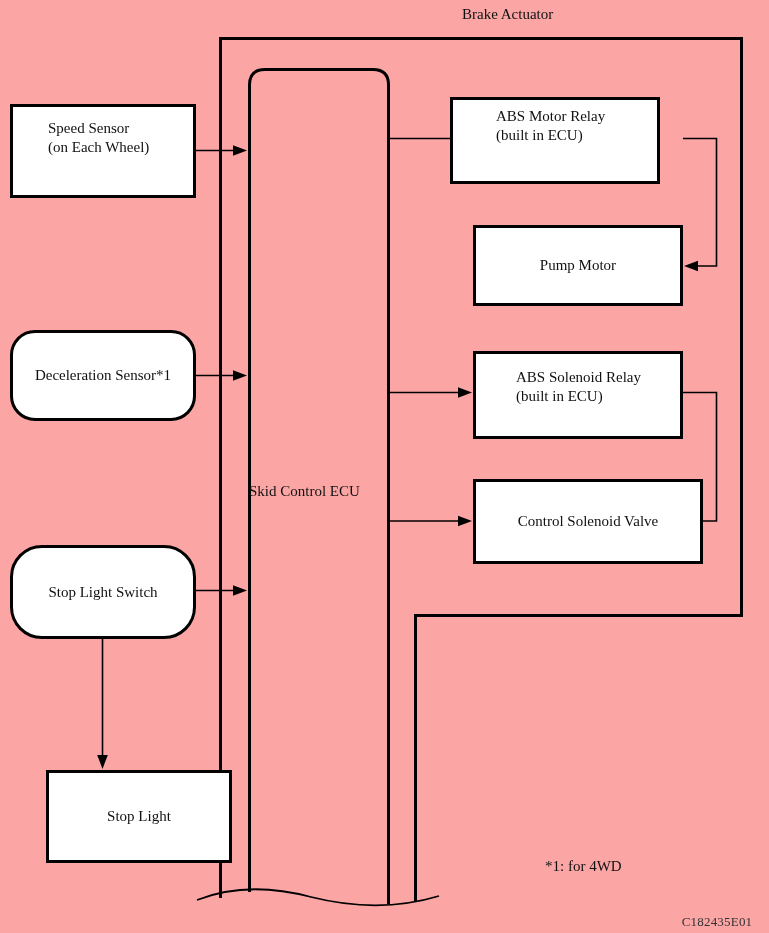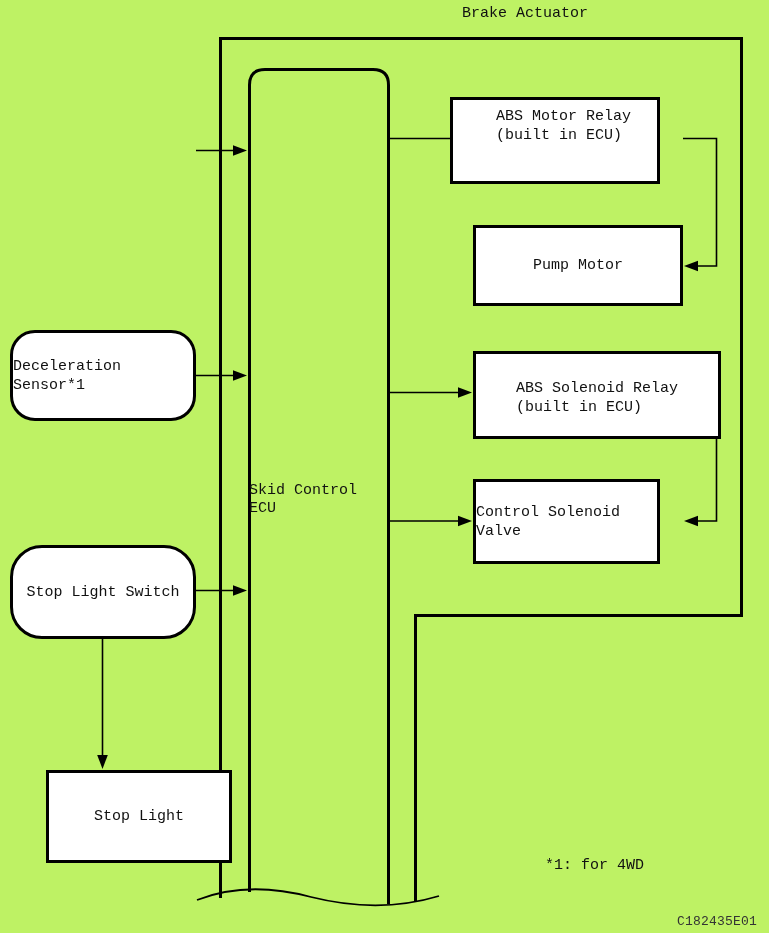--- a/index.html
+++ b/index.html
@@ -1,20 +1,20 @@
 <!DOCTYPE html>
 <html><head>
 <meta charset="utf-8">
 <style>
   html,body{margin:0;padding:0;background:#ffffff;}
   .stage{
     position:relative;
     width:769px;height:933px;
-    background:#bef264;
-    font-family:Liberation Mono, monospace;
+    background:#fca5a5;
+    font-family:Liberation Serif, serif;
     color:#111111;
     overflow:hidden;
   }
   .layer{position:absolute;left:0;top:0;}
   .box{
     position:absolute;
     border:3px solid #000000;
     background:#ffffff;
     box-sizing:border-box;
     font-size:15px;
@@ -24,22 +24,22 @@
   .box .lbl{white-space:pre-line;display:block;}
   .center{display:flex;align-items:center;justify-content:center;}
   
   #box-speed-sensor{left:10px;top:104px;width:186px;height:94px;padding:12px 0 0 35px;}
   #box-deceleration-sensor{left:10px;top:330px;width:186px;height:91px;border-radius:25px;}
   #box-stop-light-switch{left:10px;top:545px;width:186px;height:94px;border-radius:32px;}
   #box-stop-light{left:10px;top:770px;width:186px;height:93px;margin-left:36px;}
   
   #box-abs-motor-relay{left:450px;top:97px;width:210px;height:87px;padding:7px 12px 0 43px;}
   #box-pump-motor{left:473px;top:225px;width:210px;height:81px;}
-  #box-abs-solenoid-relay{left:473px;top:351px;width:248px;height:88px;padding:25px 0 0 40px;}
-  #box-control-solenoid-valve{left:473px;top:479px;width:187px;height:85px;}
+  #box-abs-solenoid-relay{left:473px;top:351px;width:210px;height:88px;padding:14px 0 0 40px;}
+  #box-control-solenoid-valve{left:473px;top:479px;width:230px;height:85px;}
   .float-label{position:absolute;font-size:15px;line-height:18px;color:#111111;}
   #diagram-title{left:462px;top:5px;}
   #ecu-label{left:249px;top:482px;width:140px;}
   #footnote{left:545px;top:857px;}
   #figure-code{left:667px;top:913px;width:100px;text-align:center;font-size:13px;letter-spacing:0.2px;color:#333;}
   svg{display:block;}
 </style>
 </head>
 <body>
 
@@ -93,20 +93,24 @@
       <path d="M683,392.5 L716.5,392.5 L716.5,521 L697,521" fill="none" stroke="#000" stroke-width="1.6"></path>
       <polygon points="684,521 698,515.7 698,526.3" fill="#000"></polygon>
     </g>
   </svg>
 
   <div class="float-label" id="diagram-title">Brake Actuator</div>
   <div class="float-label" id="ecu-label">Skid Control ECU</div>
   <div class="float-label" id="footnote">*1: for 4WD</div>
   <div class="float-label" id="figure-code">C182435E01</div>
 
+  <div class="box" id="box-speed-sensor">
+    <span class="lbl">Speed Sensor
+(on Each Wheel)</span>
+  </div>
   <div class="box center" id="box-deceleration-sensor">
     <span class="lbl">Deceleration Sensor*1</span>
   </div>
   <div class="box center" id="box-stop-light-switch">
     <span class="lbl">Stop Light Switch</span>
   </div>
   <div class="box center" id="box-stop-light">
     <span class="lbl">Stop Light</span>
   </div>
 

